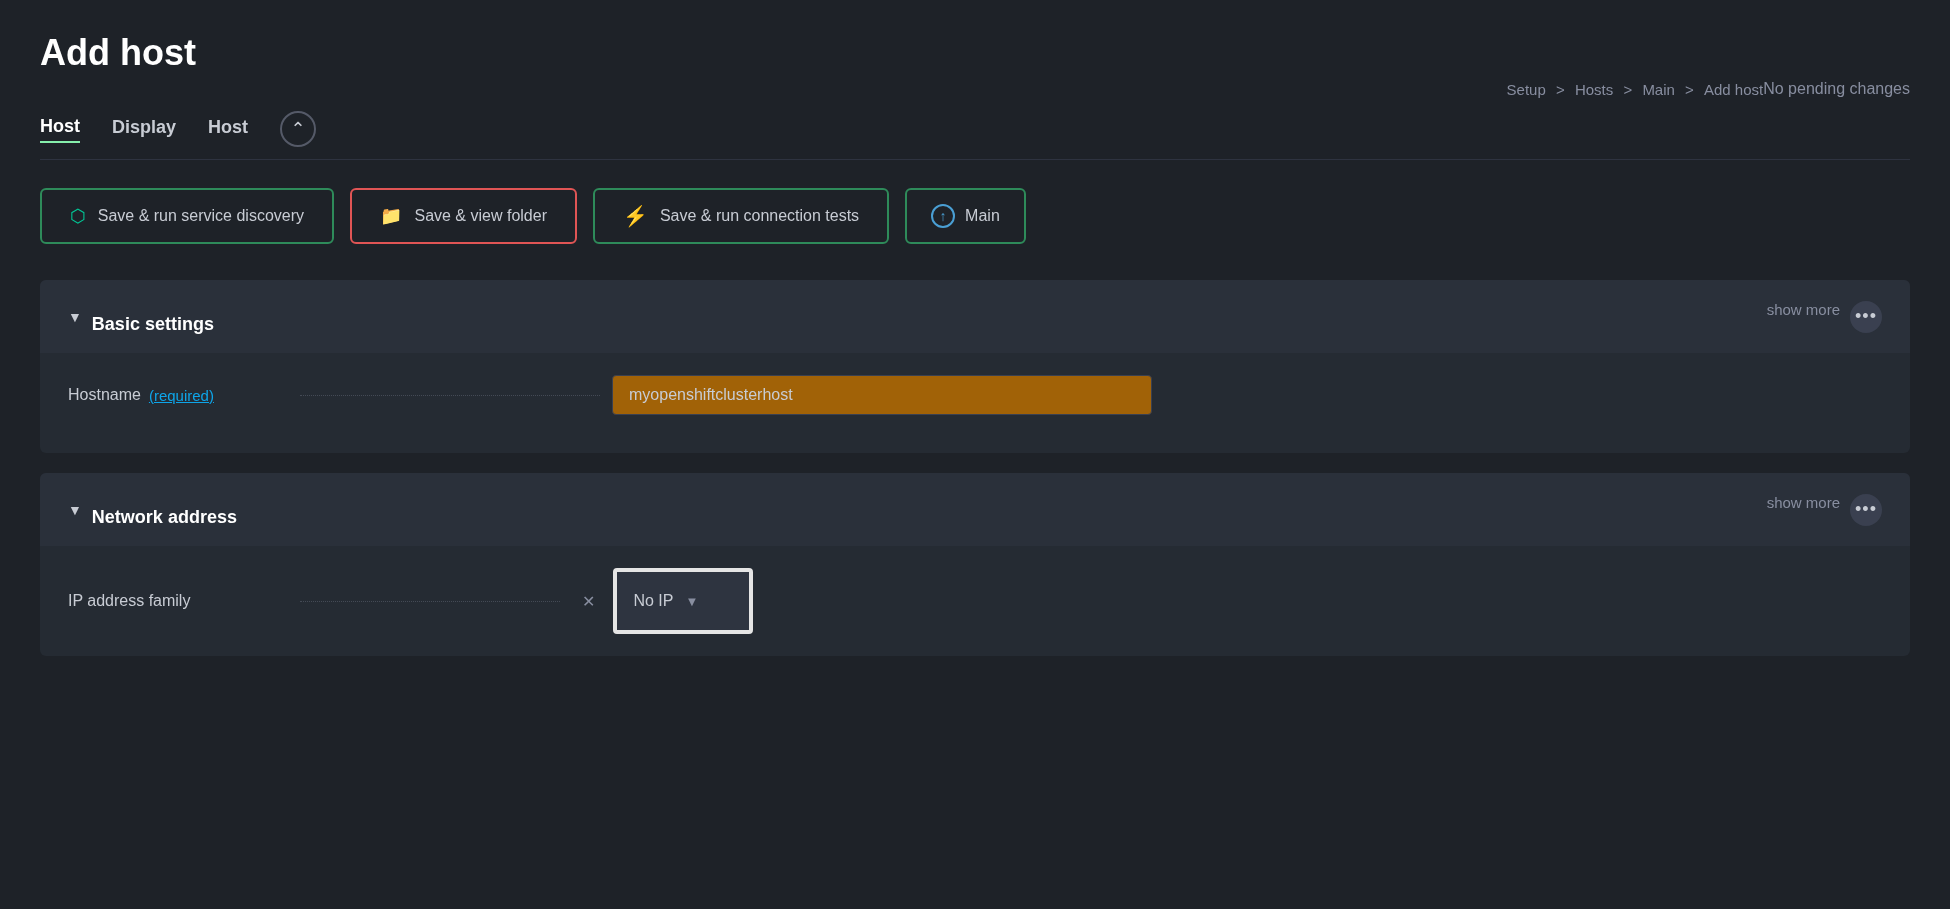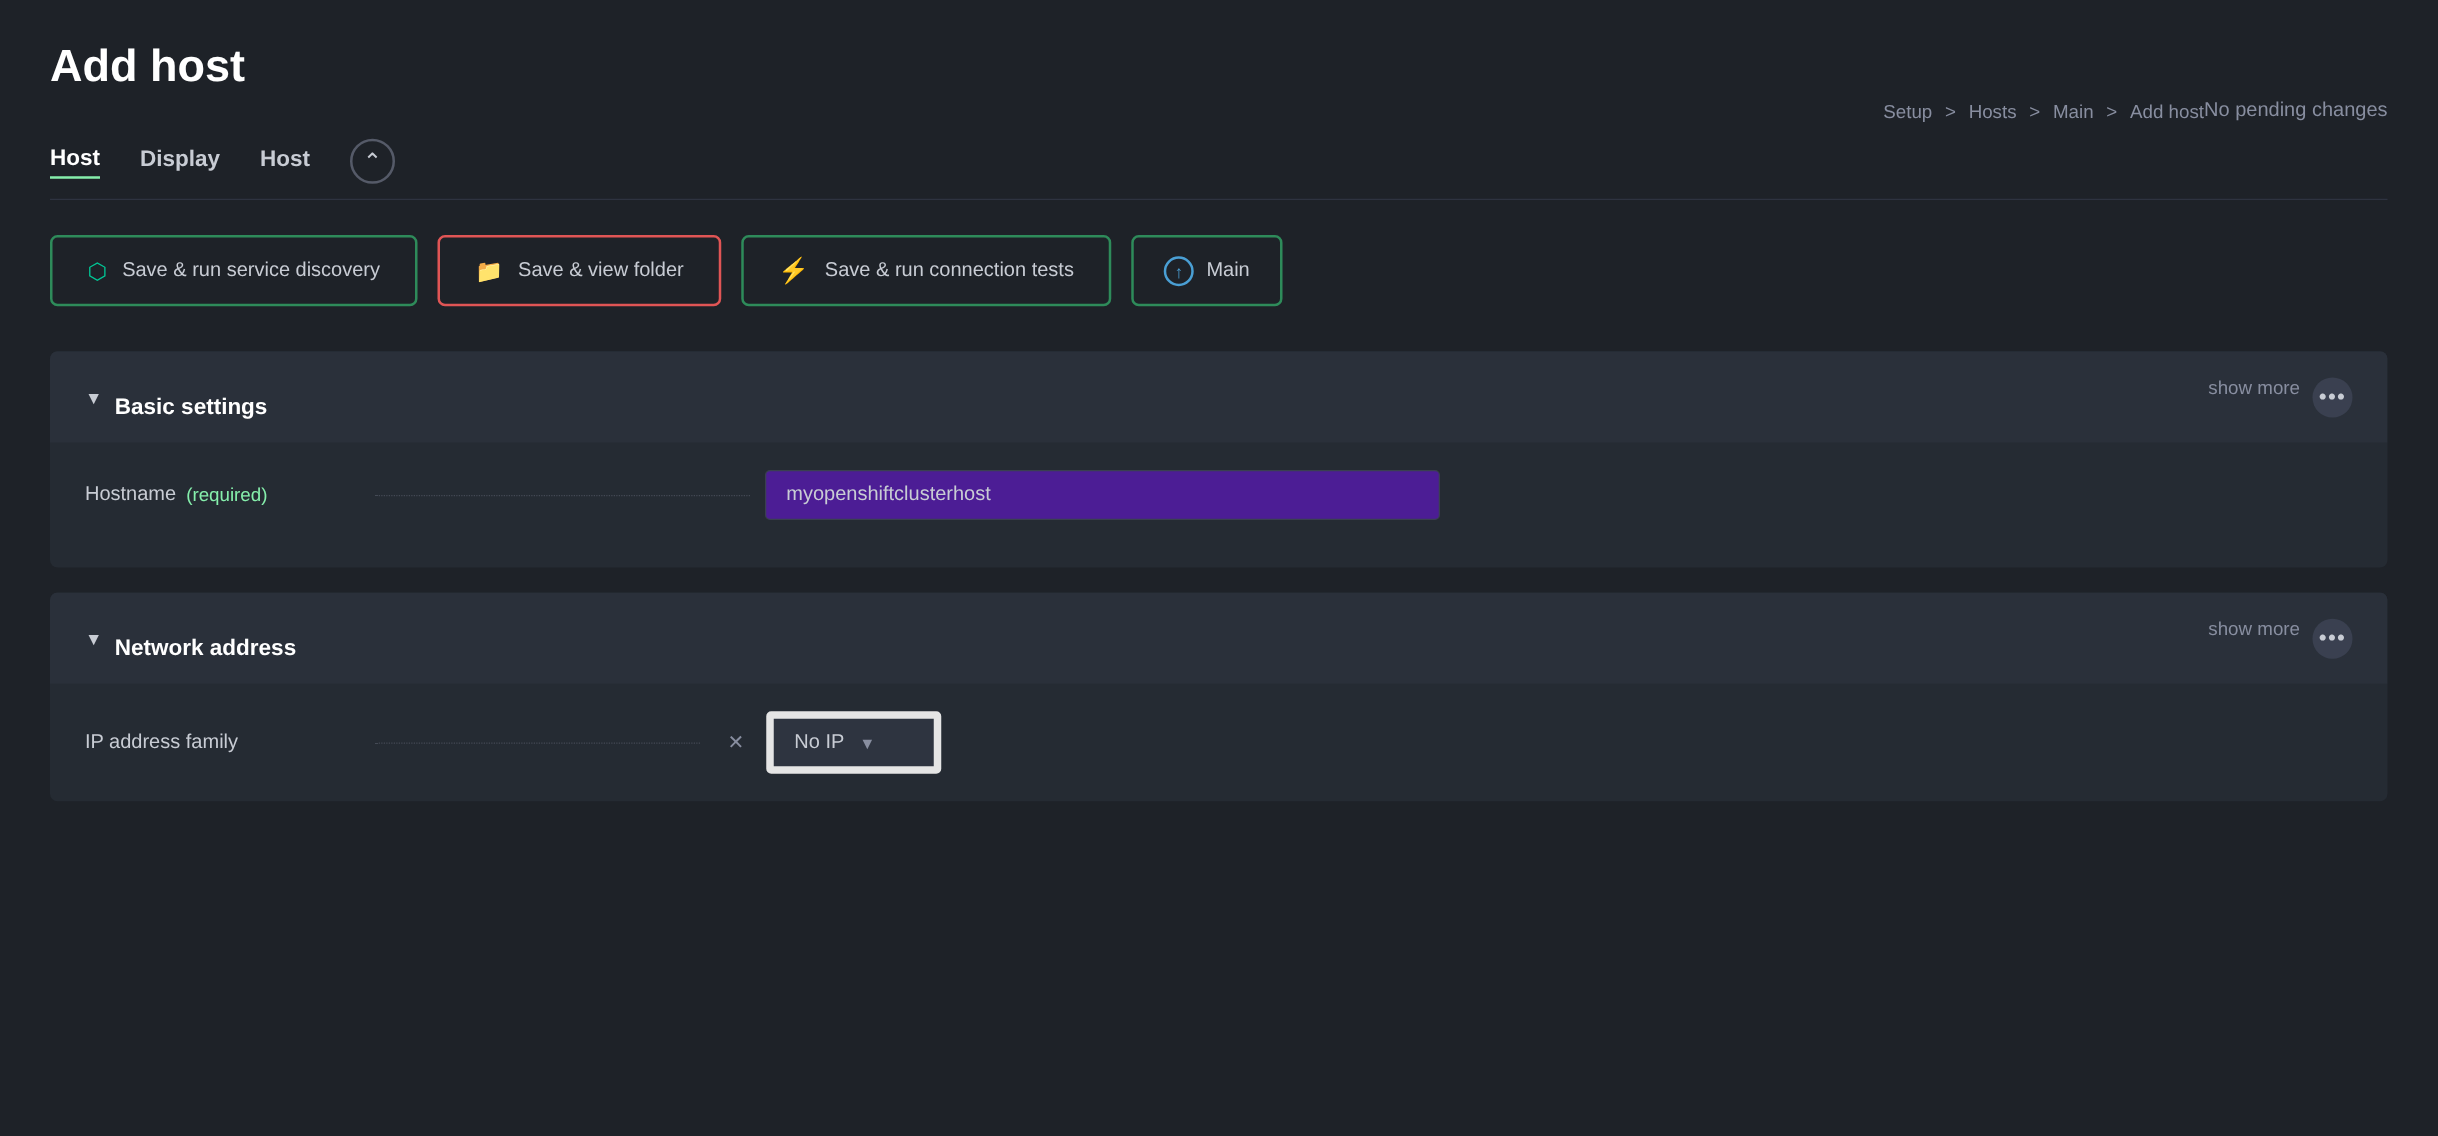--- a/index.html
+++ b/index.html
@@ -200,32 +200,33 @@
     .form-label {
       font-size: 16px;
       color: #c8ccd4;
       min-width: 220px;
       display: flex;
       align-items: center;
       gap: 8px;
       flex-shrink: 0;
     }
     .form-label .required-tag {
-      color: #86efac;
+      color: #0ea5e9;
       font-size: 15px;
+      text-decoration: underline;
     }
     .form-dots {
       flex: 1;
       border-bottom: 1px dotted #444a55;
       margin: 0 12px;
       min-width: 40px;
       max-width: 300px;
     }
     .form-input {
-      background: #4c1d95;
+      background: #a16207;
       border: 1px solid #3a4050;
       border-radius: 4px;
       color: #c8ccd4;
       padding: 10px 16px;
       font-size: 16px;
       width: 540px;
       outline: none;
     }
 
     
@@ -254,23 +255,23 @@
       font-size: 16px;
       cursor: pointer;
       padding: 4px 10px;
       margin-right: 8px;
     }
     .dropdown-select {
       display: flex;
       align-items: center;
       gap: 8px;
       background: #2e3440;
-      border: 6px solid #e5e5e5;
+      border: 4px solid #e5e5e5;
       border-radius: 4px;
-      padding: 10px 16px;
+      padding: 20px 16px;
       cursor: pointer;
       font-size: 16px;
       color: #c8ccd4;
       min-width: 140px;
     }
     .dropdown-select .arrow {
       color: #888ea0;
       font-size: 13px;
       margin-left: 4px;
     }

